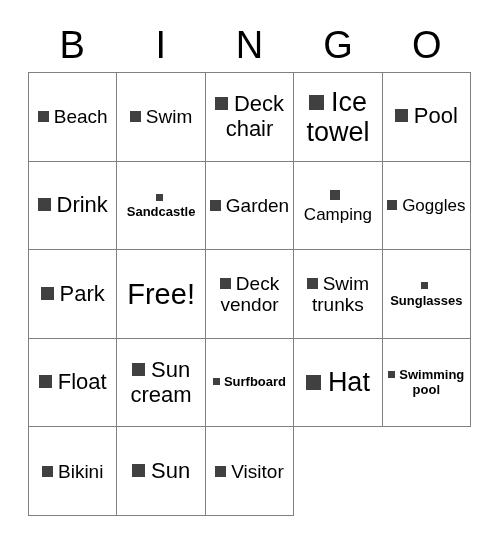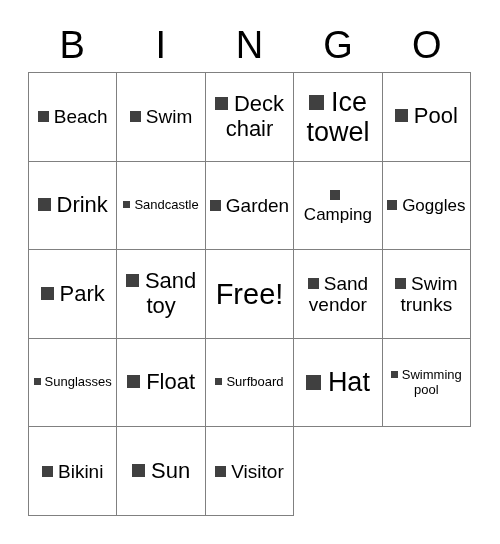--- a/index.html
+++ b/index.html
@@ -90,21 +90,21 @@
     top: 0px;
     margin-right: 5px;
     flex: none;
   }
 
   
   .sz-xl  { font-size: 27px; }
   .sz-lg  { font-size: 22px; }
   .sz-md  { font-size: 19px; }
   .sz-sm  { font-size: 17px; }
-  .sz-xs  { font-size: 13px; }
+  .sz-xs  { font-size: 13px; font-weight: bold; }
 
   .sz-xl .bullet { width: 15px; height: 15px; top: -1px; margin-right: 7px; }
   .sz-lg .bullet { width: 13px; height: 13px; top: -1px; margin-right: 6px; }
   .sz-md .bullet { width: 11px; height: 11px; top: -1px; margin-right: 5px; }
   .sz-sm .bullet { width: 10px; height: 10px; top: -1px; margin-right: 5px; }
   .sz-xs .bullet { width: 7px;  height: 7px;  top: -1px; margin-right: 4px; }
 
   .free-cell .cell-inner { font-size: 29px; }
 </style>
 </head>
@@ -147,37 +147,37 @@
       </div>
       <div class="cell">
         <span class="cell-inner sz-sm"><span class="bullet" style="background: rgb(64, 64, 64);"></span><span>Camping</span></span>
       </div>
       <div class="cell">
         <span class="cell-inner sz-sm"><span class="bullet" style="background: rgb(64, 64, 64);"></span><span>Goggles</span></span>
       </div>
       <div class="cell">
         <span class="cell-inner sz-lg"><span class="bullet" style="background: rgb(64, 64, 64);"></span><span>Park</span></span>
       </div>
-      <div class="cell">
-        <span class="cell-inner sz-lg"><span class="bullet" style="background: rgb(64, 64, 64);"></span><span>Sand toy</span></span>
-      </div>
       <div class="cell free-cell">
         <span class="cell-inner"><span>Free!</span></span>
       </div>
       <div class="cell">
-        <span class="cell-inner sz-md"><span class="bullet" style="background: rgb(64, 64, 64);"></span><span>Sand vendor</span></span>
+        <span class="cell-inner sz-md"><span class="bullet" style="background: rgb(64, 64, 64);"></span><span>Deck vendor</span></span>
       </div>
       <div class="cell">
         <span class="cell-inner sz-md"><span class="bullet" style="background: rgb(64, 64, 64);"></span><span>Swim trunks</span></span>
       </div>
       <div class="cell">
         <span class="cell-inner sz-xs"><span class="bullet" style="background: rgb(64, 64, 64);"></span><span>Sunglasses</span></span>
       </div>
       <div class="cell">
         <span class="cell-inner sz-lg"><span class="bullet" style="background: rgb(64, 64, 64);"></span><span>Float</span></span>
+      </div>
+      <div class="cell">
+        <span class="cell-inner sz-lg"><span class="bullet" style="background: rgb(64, 64, 64);"></span><span>Sun cream</span></span>
       </div>
       <div class="cell">
         <span class="cell-inner sz-xs"><span class="bullet" style="background: rgb(64, 64, 64);"></span><span>Surfboard</span></span>
       </div>
       <div class="cell">
         <span class="cell-inner sz-xl"><span class="bullet" style="background: rgb(64, 64, 64);"></span><span>Hat</span></span>
       </div>
       <div class="cell">
         <span class="cell-inner sz-xs"><span class="bullet" style="background: rgb(64, 64, 64);"></span><span>Swimming pool</span></span>
       </div>

